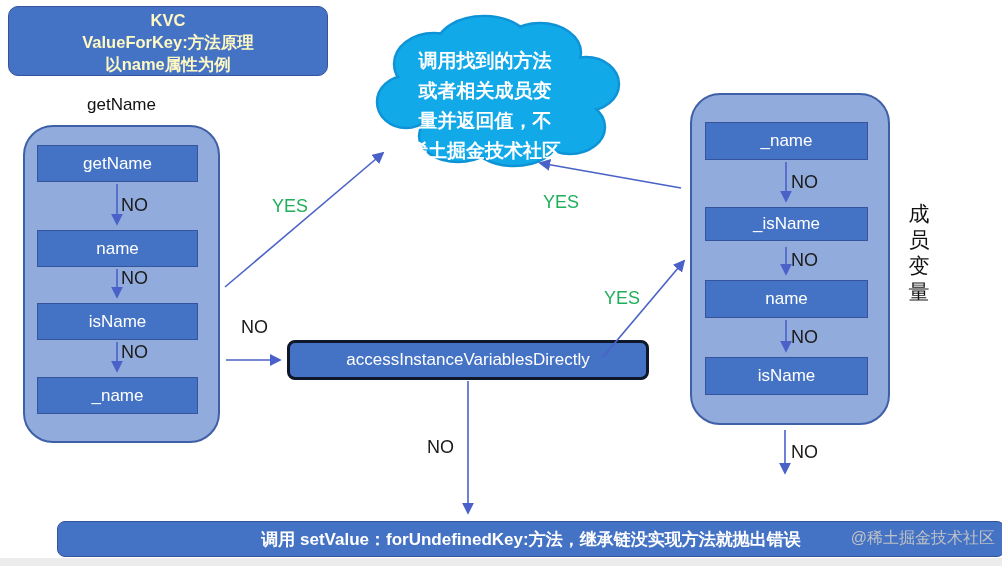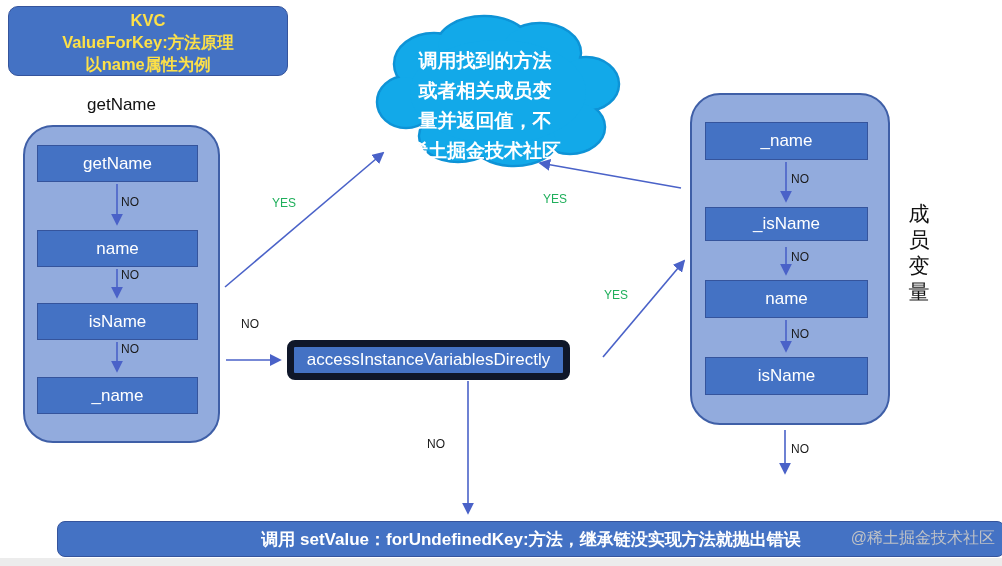--- a/index.html
+++ b/index.html
@@ -14,45 +14,45 @@
     position:absolute; background:#4472c4; border:1px solid #35549c;
     border-radius:0; color:#ffffff; text-align:center;
     font-size:17px; display:flex; align-items:center; justify-content:center;
   }
   
   .panel {
     position:absolute; background:#92abdd; border:2px solid #3f5fa7;
     border-radius:30px;
   }
   .title-box {
-    position:absolute; left:8px; top:6px; width:280px; height:70px;
+    position:absolute; left:8px; top:6px; width:320px; height:70px;
     background:#4472c4; border:1px solid #35549c; border-radius:10px;
-    color:#fde047; text-align:center; font-size:16.5px; line-height:22px;
+    color:#fef9c3; text-align:center; font-size:16.5px; line-height:22px;
     padding-top:2px; font-weight:600;
   }
   .methods-label {
     position:absolute; left:23px; top:95px; width:197px; text-align:center;
     color:#111111; font-size:17px;
   }
   .member-label {
     position:absolute; left:906px; top:201px; width:26px;
     color:#111111; font-size:21px; line-height:26px; word-break:break-all;
     text-align:center;
   }
   .cloud-text {
     position:absolute; left:380px; top:46px; width:210px; text-align:center;
     color:#ffffff; font-weight:700; font-size:19px; line-height:30px;
     z-index:3;
   }
-  .edge-label { position:absolute; font-size:12px; z-index:4; }
+  .edge-label { position:absolute; font-size:18px; z-index:4; }
   .yes { color:#1faf5b; }
   .no  { color:#1a1a1a; }
   .access-box {
-    position:absolute; left:287px; top:340px; width:283px; height:40px;
-    background:#4472c4; border:7px solid #0f172a; border-radius:8px;
+    position:absolute; left:287px; top:340px; width:362px; height:40px;
+    background:#4472c4; border:3px solid #0f172a; border-radius:8px;
     color:#ffffff; font-size:17px; display:flex; align-items:center;
     justify-content:center;
   }
   .bottom-box {
     position:absolute; left:57px; top:521px; width:948px; height:36px;
     background:#4472c4; border:1px solid #35549c; border-radius:8px;
     color:#ffffff; font-size:17px; font-weight:600;
     display:flex; align-items:center; justify-content:center;
   }
   .watermark {

